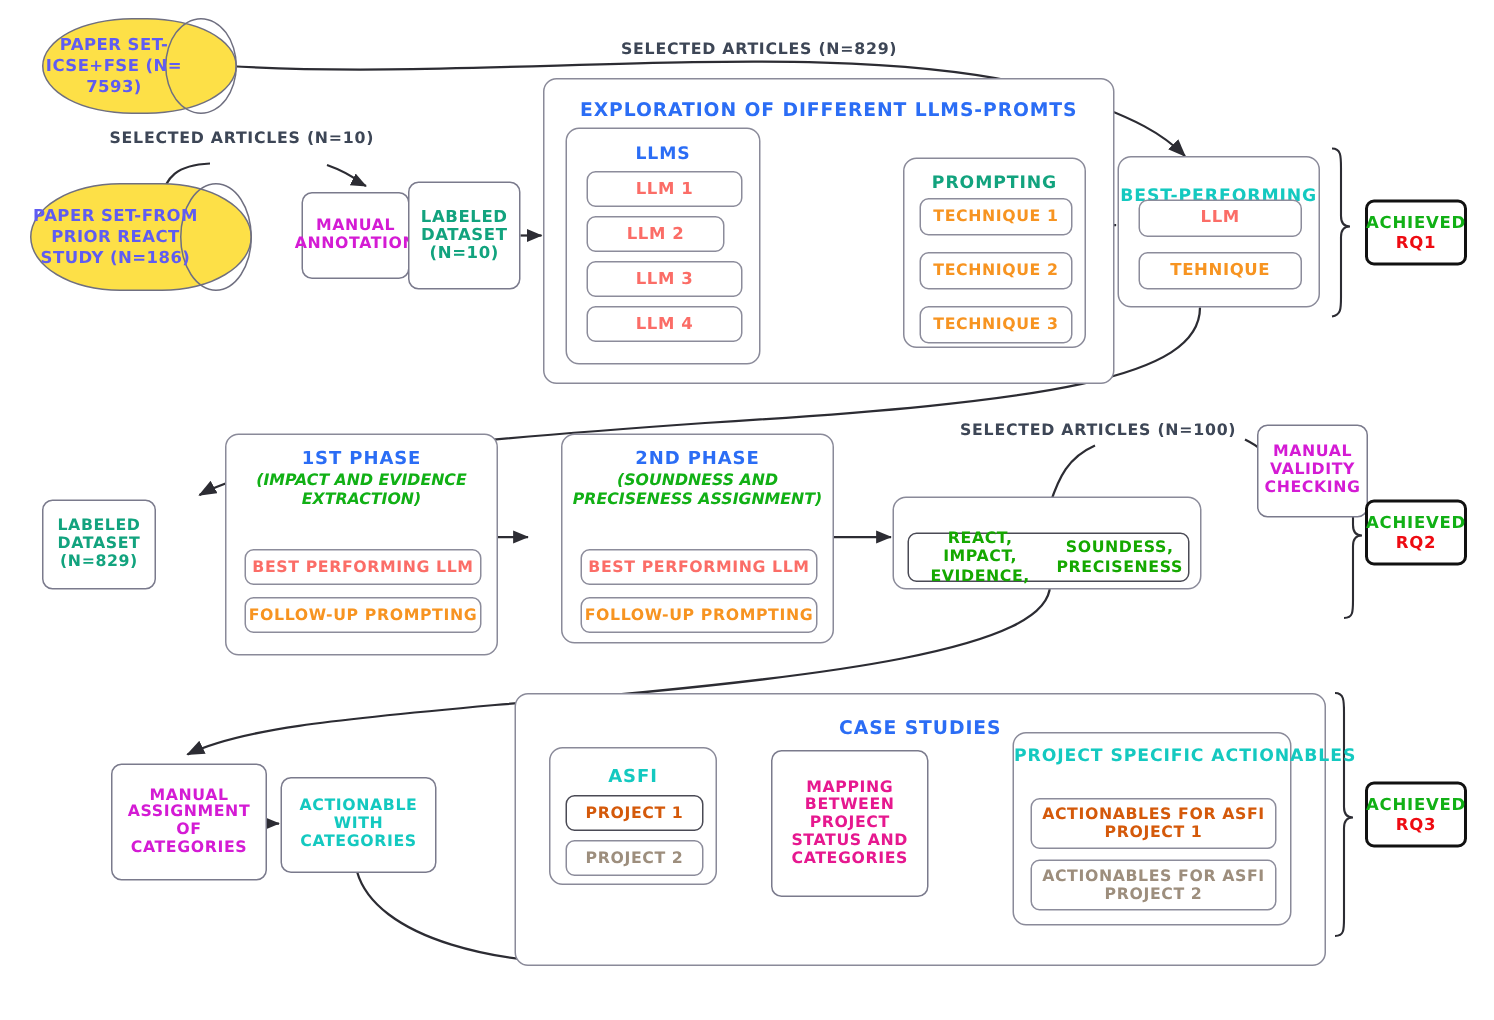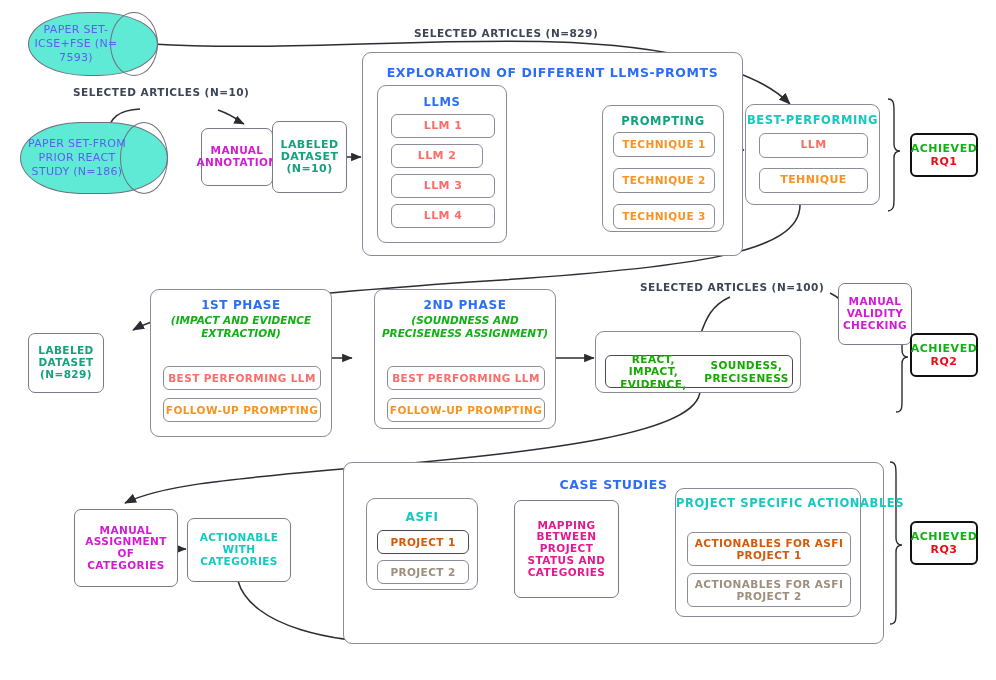--- a/index.html
+++ b/index.html
@@ -16,24 +16,24 @@
     display:flex;flex-direction:column;align-items:center;justify-content:center;
     text-align:center;
     border:1.4px solid #7a7a8c;border-radius:7px;background:#fff;
     letter-spacing:.4px;line-height:1.12;
     font-weight:700;
   }
   .node .ln{display:block;white-space:nowrap;}
 
   
   .cyl{
-    position:absolute;box-sizing:border-box;background:#5eead4;
+    position:absolute;box-sizing:border-box;background:#fde047;
     border:1.4px solid #6f6f80;border-radius:60px/50%;
     display:flex;align-items:center;justify-content:center;
-    text-align:center;font-weight:400;line-height:1.25;letter-spacing:.3px;
+    text-align:center;font-weight:700;line-height:1.25;letter-spacing:.3px;
     color:#5f5cf2;
   }
   .cyl .cap{
     position:absolute;right:-1px;top:-1px;bottom:-1px;width:46px;
     border:1.4px solid #6f6f80;border-radius:50%;background:transparent;
     border-left-color:#6f6f80;
   }
   .cyl .cyltext{position:relative;z-index:2;padding-right:34px;}
 
   
@@ -196,21 +196,21 @@
 
     <div class="group" style="left:239px;top:52px;width:122px;height:127px;">
       <div class="title c-teal" style="top:8px;font-size:11.5px;">PROMPTING</div>
       <div class="inner c-orange" style="left:10px;top:26px;width:102px;height:25px;font-size:10.5px;">TECHNIQUE 1</div>
       <div class="inner c-orange" style="left:10px;top:62px;width:102px;height:25px;font-size:10.5px;">TECHNIQUE 2</div>
       <div class="inner c-orange" style="left:10px;top:98px;width:102px;height:25px;font-size:10.5px;">TECHNIQUE 3</div>
     </div>
   </div>
 
   <div class="group" style="left:745px;top:104px;width:135px;height:101px;">
-    <div class="title c-cyan" style="top:8px;font-size:11.5px;">BEST-PERFORMING</div>
+    <div class="title c-cyan" style="top:18px;font-size:11.5px;">BEST-PERFORMING</div>
     <div class="inner c-orange" style="left:13px;top:63px;width:109px;height:25px;font-size:11px;">TEHNIQUE</div>
     <div class="inner c-salmon" style="left:13px;top:28px;width:109px;height:25px;font-size:11px;">LLM</div>
   </div>
 
   <div class="node achieved" style="left:910px;top:133px;width:68px;height:44px;font-size:11px;border-radius:6px;">
     <span class="ln c-green">ACHIEVED</span>
     <span class="ln c-red">RQ1</span>
   </div>
 
   <div class="node c-teal" style="left:28px;top:333px;width:76px;height:60px;font-size:10.5px;">

